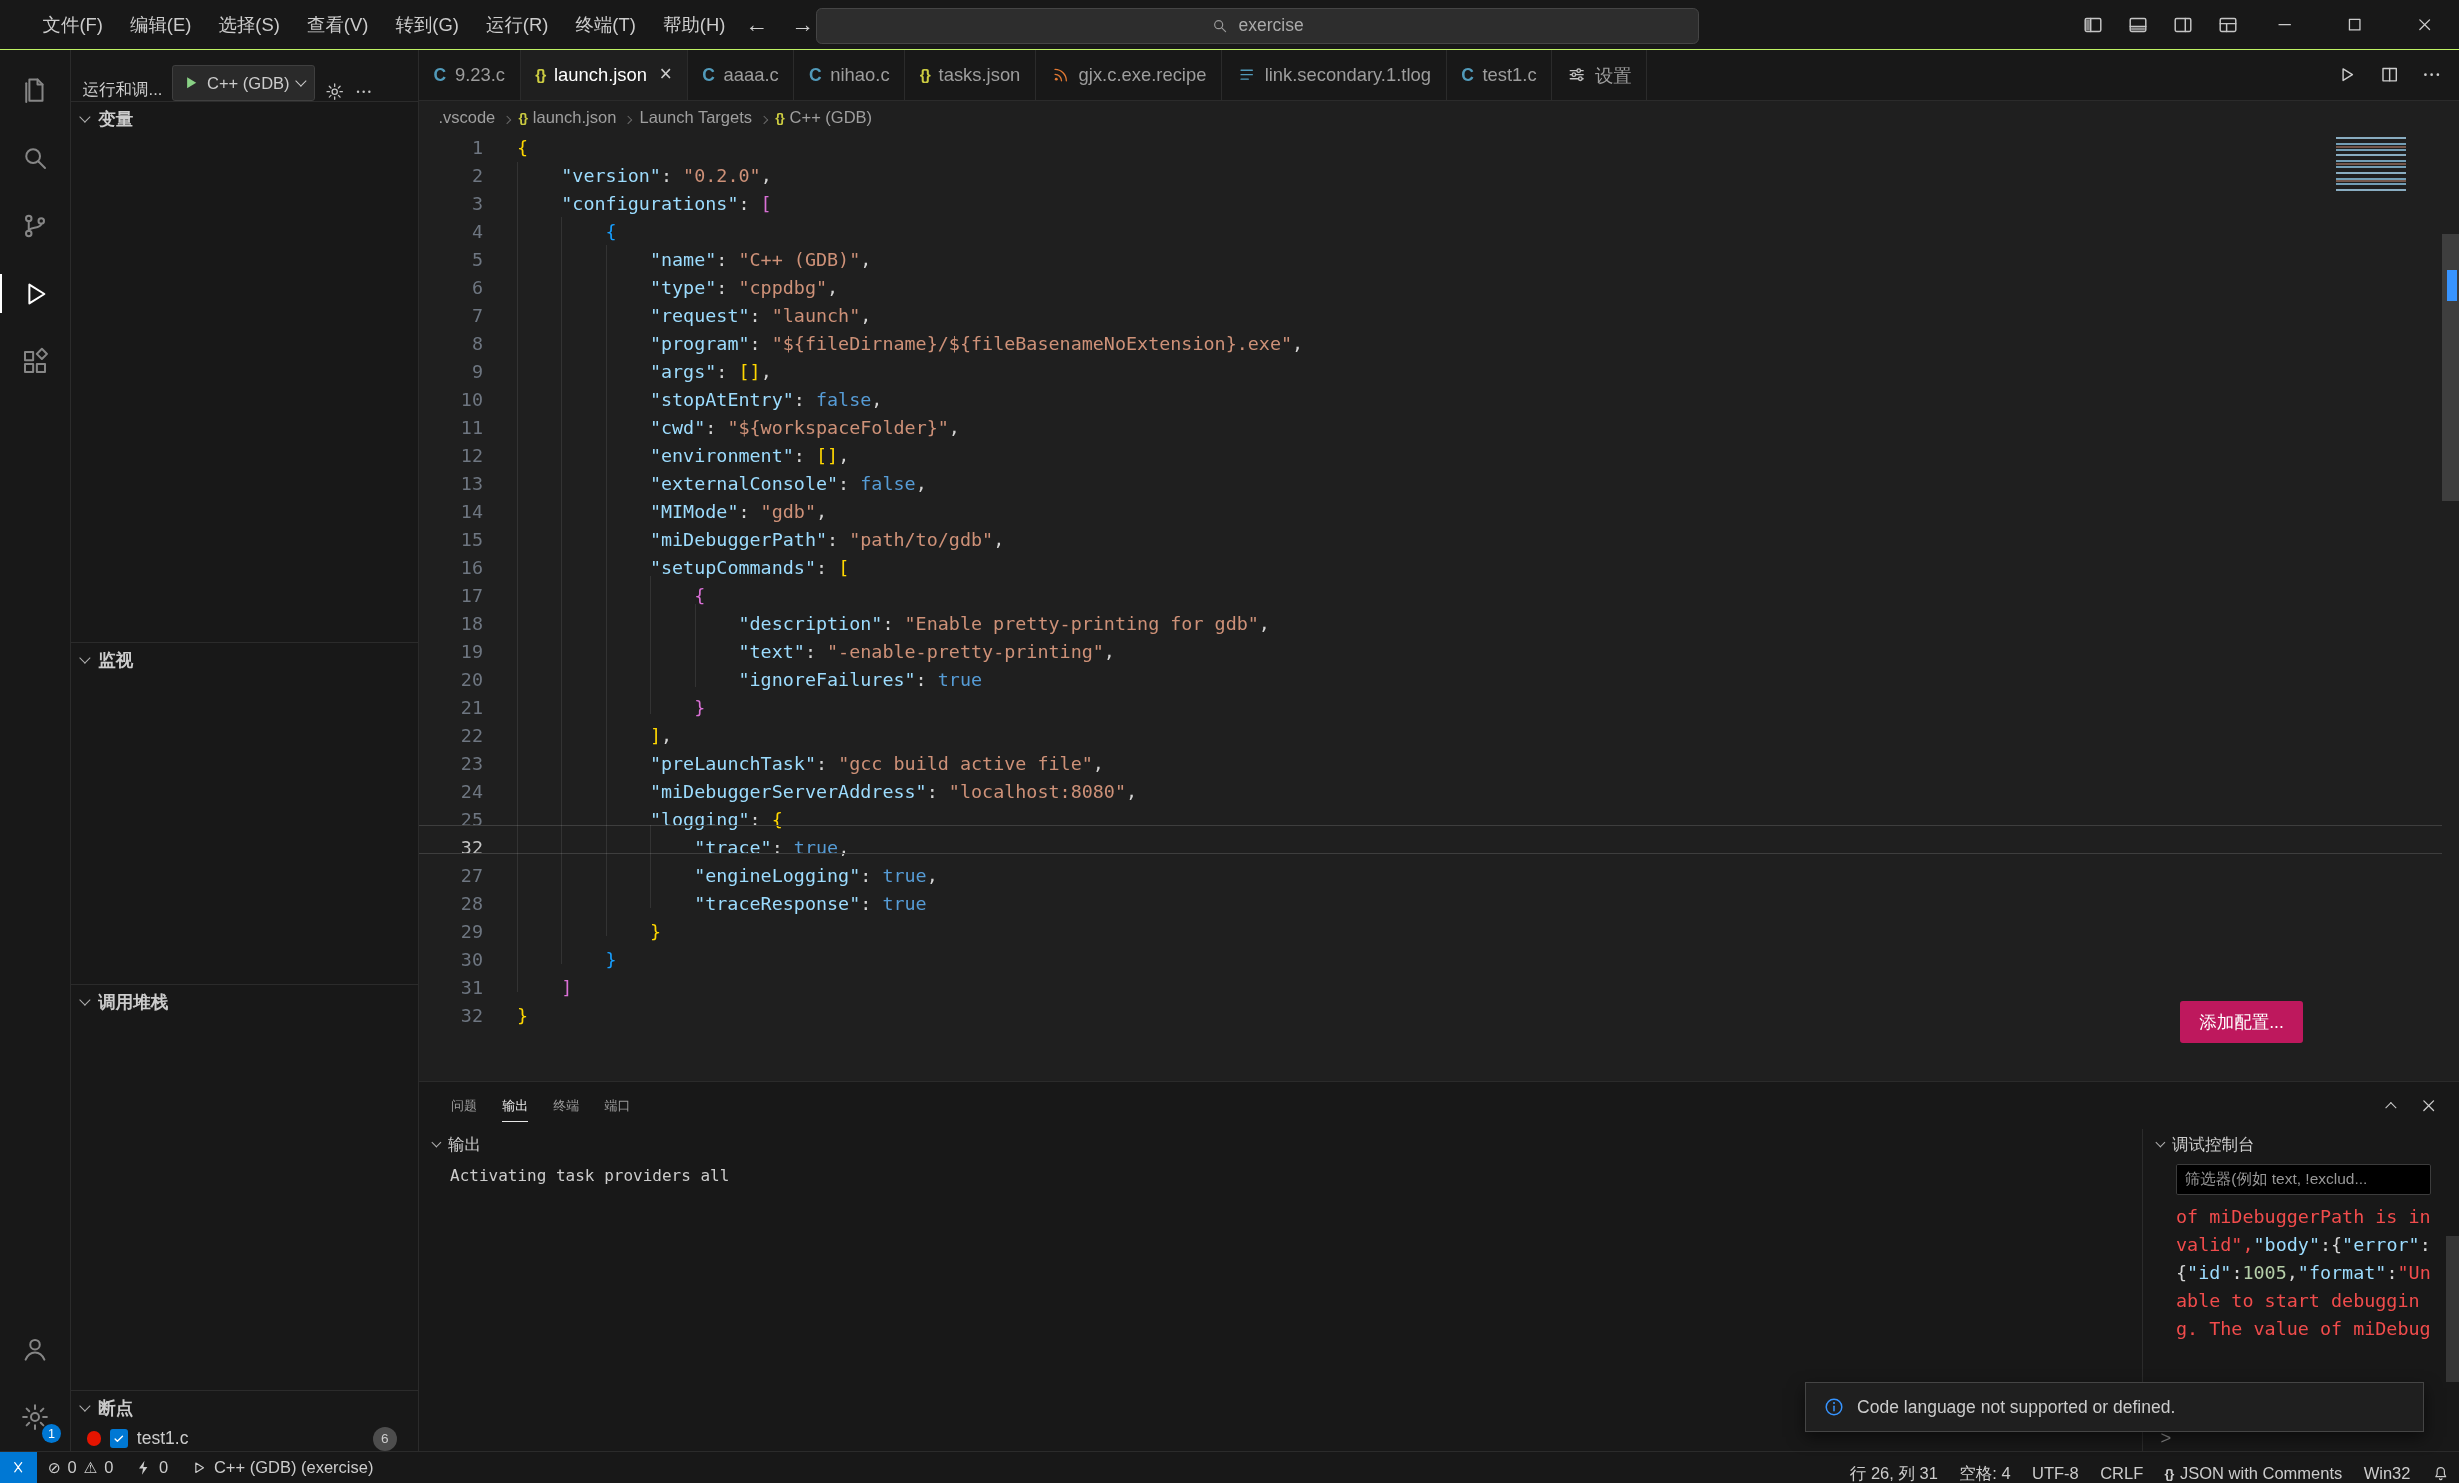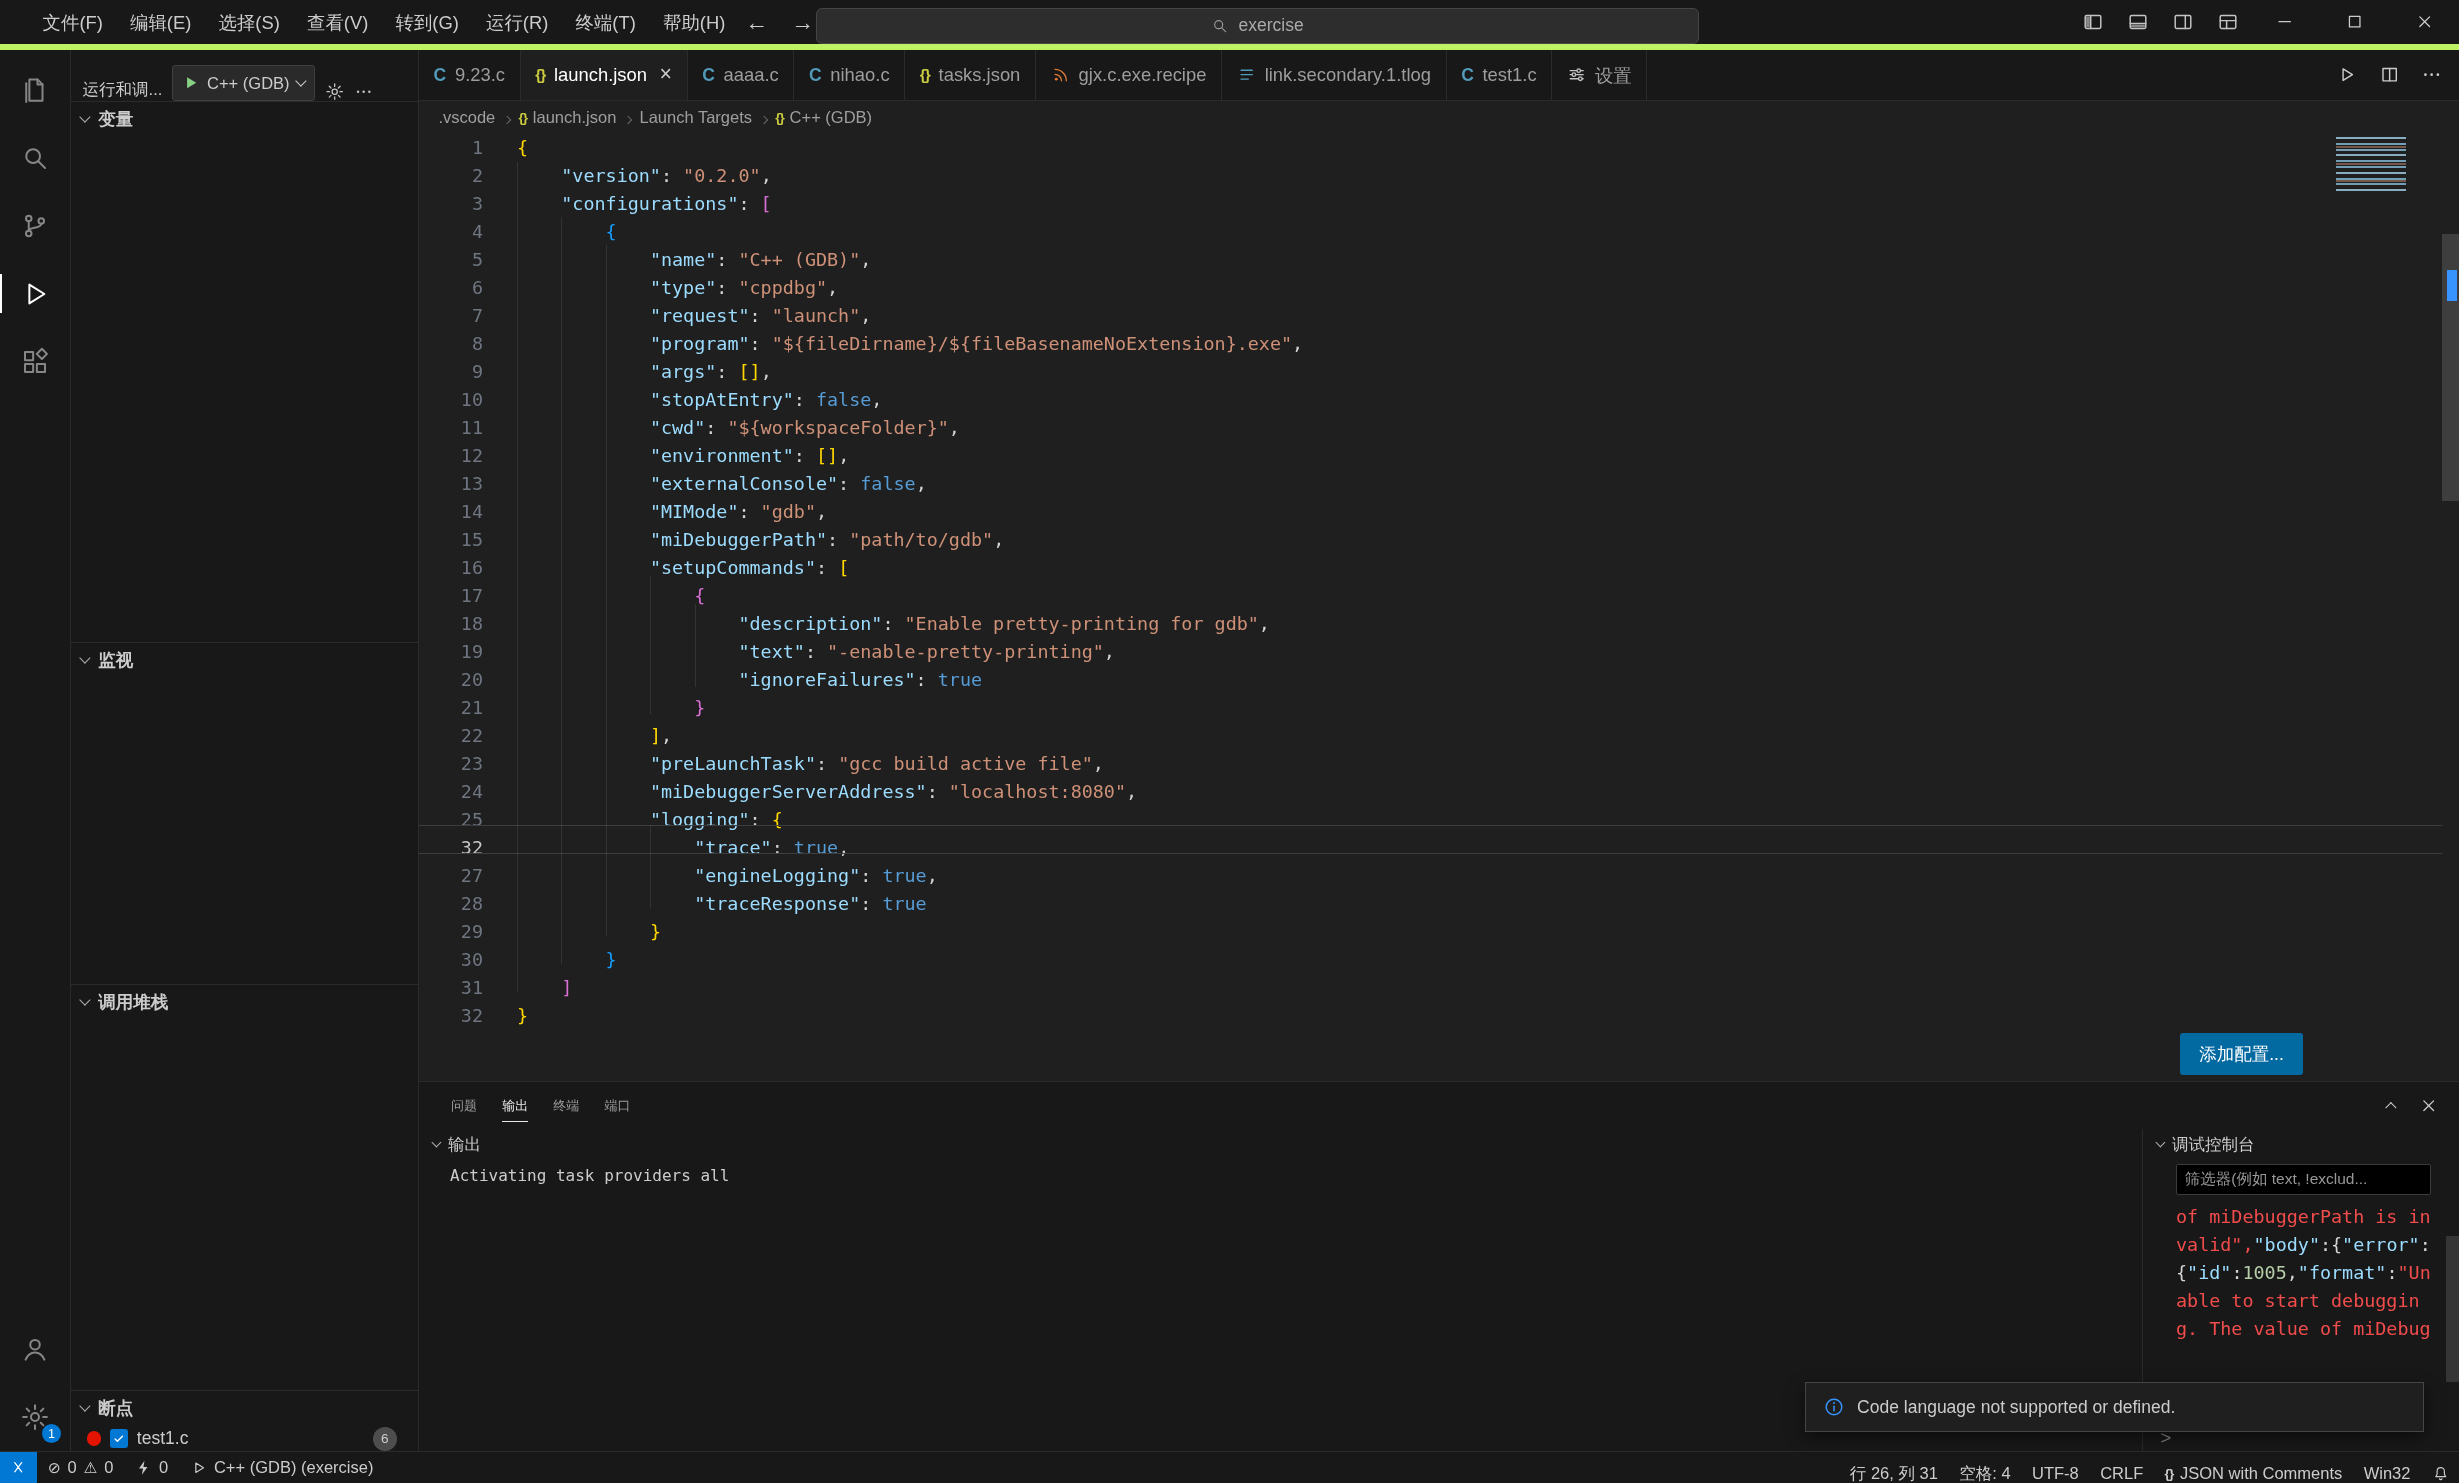--- a/index.html
+++ b/index.html
@@ -2,21 +2,21 @@
 <html><head>
 <meta charset="utf-8">
 <style>
   * { margin:0; padding:0; box-sizing:border-box; }
   html,body { width:2460px; height:1484px; overflow:hidden; background:#1f1f1f;
     font-family:"Liberation Sans", sans-serif; color:#cccccc; position:relative; }
   .icon { display:inline-flex; width:19.4px; height:19.4px; flex:none; }
   .icon svg { width:100%; height:100%; }
 
   
-  .titlebar { height:50px; background:#181818; border-bottom:6px solid #bef264;
+  .titlebar { height:50px; background:#181818; border-bottom:1px solid #bef264;
     display:flex; align-items:center; position:relative; z-index:30; }
   .menus { display:flex; height:100%; padding-left:29px; }
   .menu-item { padding:0 13.6px; font-size:18.4px; color:#cccccc; display:flex; align-items:center; }
   .nav-arrows { position:absolute; left:745px; top:0; height:100%; display:flex; align-items:center; gap:23px; color:#cfcfcf; font-size:23px; }
   .searchbox { position:absolute; left:816px; top:7.8px; width:883px; height:36px; background:#2d2d2d;
     border:1px solid #454545; border-radius:5.8px; display:flex; align-items:center; justify-content:center;
     gap:9.7px; color:#aaaaaa; font-size:17.5px; }
   .searchbox .icon { width:17.5px; height:17.5px; color:#9a9a9a; }
   .titlebar-right { margin-left:auto; display:flex; align-items:center; height:100%; }
   .tb-icon { width:45px; height:100%; display:flex; align-items:center; justify-content:center; color:#c5c5c5; }
@@ -89,22 +89,22 @@
   .code-line { display:flex; height:28px; line-height:28px; font-size:18.4px; }
   .ln { width:64px; text-align:right; color:#6e7681; flex:none; }
   .code-line.cur .ln { color:#c6c6c6; }
   .lc { padding-left:34px; white-space:pre; }
   .tk-w { color:#d4d4d4; } .tk-k { color:#9cdcfe; } .tk-s { color:#ce9178; }
   .tk-b { color:#569cd6; } .tk-g { color:#ffd700; } .tk-m { color:#da70d6; }
   .tk-u { color:#179fff; } .tk-r { color:#f14c4c; } .tk-n { color:#b5cea8; }
   .guide { position:absolute; width:1px; background:rgba(255,255,255,0.09); }
   .cur-line-box { position:absolute; left:0; right:18.4px; top:691px; height:29px;
     border-top:1px solid #3e3e3e; border-bottom:1px solid #3e3e3e; pointer-events:none; }
-  .add-config-btn { position:absolute; top:867px; right:157px; width:123px; height:42px; background:#0369a1;
-    color:#ffffff; font-size:17.5px; border:none; border-radius:2.9px; font-family:"Liberation Sans",sans-serif;margin-top:32px; }
+  .add-config-btn { position:absolute; top:867px; right:157px; width:123px; height:42px; background:#be185d;
+    color:#ffffff; font-size:17.5px; border:none; border-radius:2.9px; font-family:"Liberation Sans",sans-serif; }
   .minimap { position:absolute; top:2.9px; right:54px; width:70px; height:54px; opacity:.9;
     background:
       repeating-linear-gradient(180deg, rgba(156,220,254,.75) 0 1.9px, transparent 1.9px 5.8px),
       repeating-linear-gradient(180deg, rgba(206,145,120,.55) 0 1.9px, transparent 1.9px 8.7px);
   }
   .scrollbar { position:absolute; top:0; right:0; width:18.4px; height:100%; }
   .sb-thumb { position:absolute; top:100px; right:0; width:18.4px; height:267px; background:rgba(121,121,121,0.35); }
   .sb-mark { position:absolute; right:2.9px; width:9.7px; }
 
   

